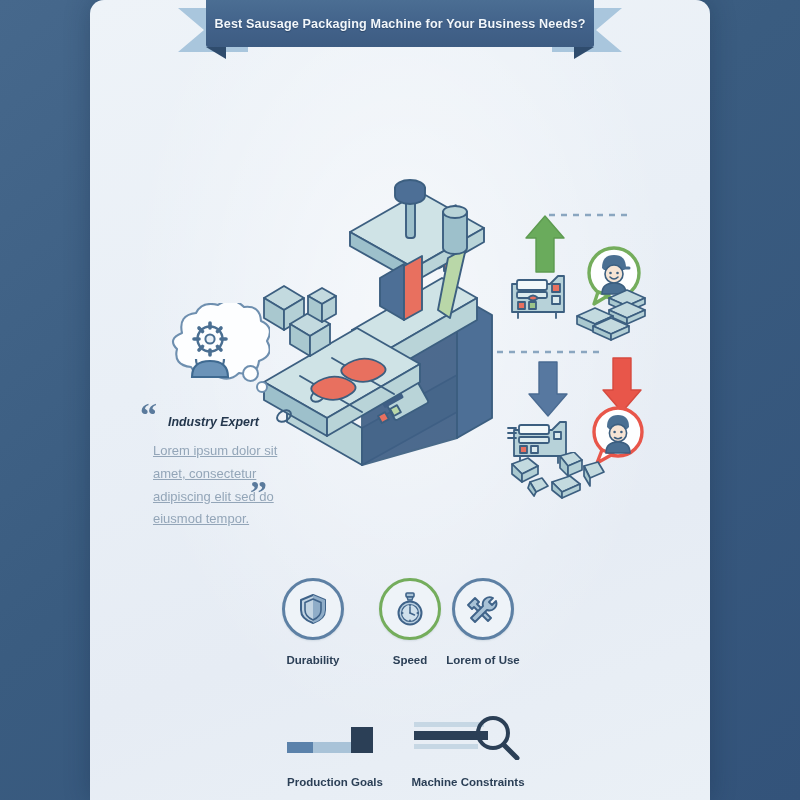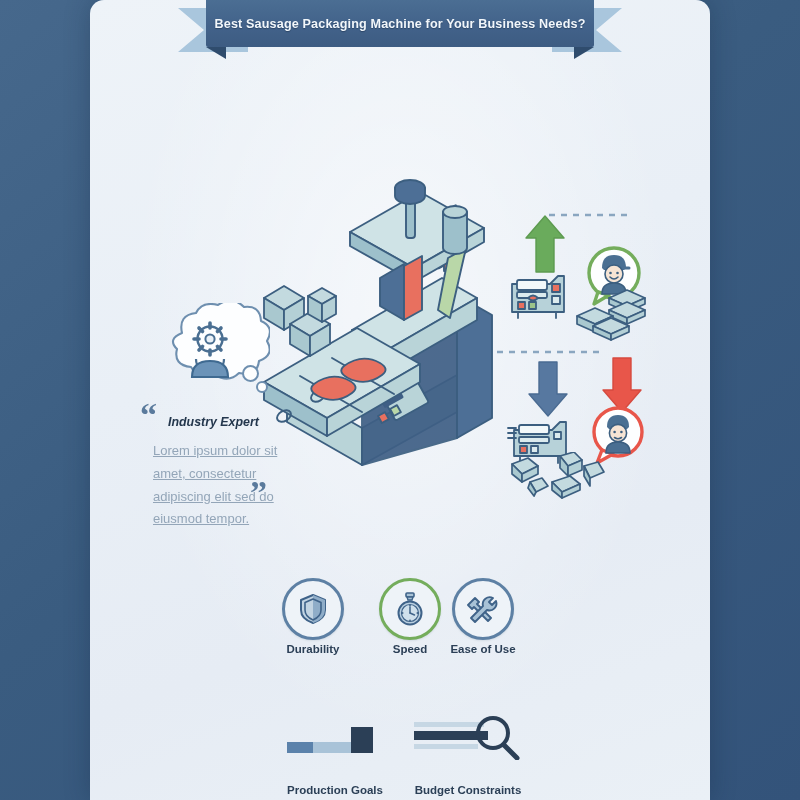--- a/index.html
+++ b/index.html
@@ -68,26 +68,26 @@
   
   .features{position:absolute;left:270px;top:578px;width:255px;}
   .feat{position:absolute;width:86px;text-align:center;}
   .feat .ring{
     width:56px;height:56px;border-radius:50%;margin:0 auto;
     border:3.5px solid #5d80a4;background:#eef3f8;
     display:flex;align-items:center;justify-content:center;
     box-shadow:0 1px 2px rgba(40,70,100,.12);
   }
   .feat .ring.green{border-color:#74ad5c;}
-  .feat .lbl{margin-top:3px;}
+  .feat .lbl{margin-top:14px;}
 
   
   .meters{position:absolute;left:270px;top:720px;width:260px;}
   .meter{position:absolute;text-align:center;}
-  .meter .lbl{margin-top:20px;}
+  .meter .lbl{margin-top:12px;}
 </style>
 </head>
 <body>
 
 <div id="stage">
 
   <div class="card"></div>
 
   <div class="ribbon">
     <div class="tail left"></div>
@@ -355,21 +355,21 @@
 
     <div class="feat" style="left:170px;top:0;">
       <div class="ring">
         <svg width="32" height="32" viewBox="0 0 32 32">
           <g stroke="#3f6389" stroke-width="1.9" stroke-linejoin="round" fill="#a8c2d6">
             <path d="M7 4 l4 4 l-2 2 l3 3 l8 8 l3 3 l-3 3 l-3 -3 l-8 -8 l-3 -3 l-2 2 l-4 -4 Z" transform="translate(1,1)"></path>
             <path d="M26 5 l-4 4 l3 3 l4 -4 a7 7 0 0 1 -9 9 l-12 12 l-4 -4 l12 -12 a7 7 0 0 1 10 -8 Z"></path>
           </g>
         </svg>
       </div>
-      <div class="lbl">Ease of Use</div>
+      <div class="lbl">Lorem of Use</div>
     </div>
   </div>
 
   <div class="meters">
 
     <div class="meter" style="left:0;top:0;width:130px;">
       <svg width="96" height="40" viewBox="0 0 96 40">
         <rect x="0" y="22" width="26" height="11" fill="#5b82ab"></rect>
         <rect x="26" y="22" width="38" height="11" fill="#a9c3d8"></rect>
         <rect x="64" y="7" width="22" height="26" fill="#2b3f56"></rect>
@@ -378,17 +378,17 @@
     </div>
 
     <div class="meter" style="left:128px;top:-4px;width:140px;">
       <svg width="108" height="44" viewBox="0 0 108 44">
         <rect x="0" y="6" width="70" height="5" fill="#c6d7e4"></rect>
         <rect x="0" y="15" width="74" height="9" fill="#2b3f56"></rect>
         <rect x="0" y="28" width="64" height="5" fill="#c6d7e4"></rect>
         <circle cx="79" cy="17" r="15" fill="none" stroke="#2b3f56" stroke-width="4"></circle>
         <path d="M90 29 L103 42" stroke="#2b3f56" stroke-width="5" stroke-linecap="round"></path>
       </svg>
-      <div class="lbl">Budget Constraints</div>
+      <div class="lbl">Machine Constraints</div>
     </div>
   </div>
 
 </div>
 
 </body></html>

